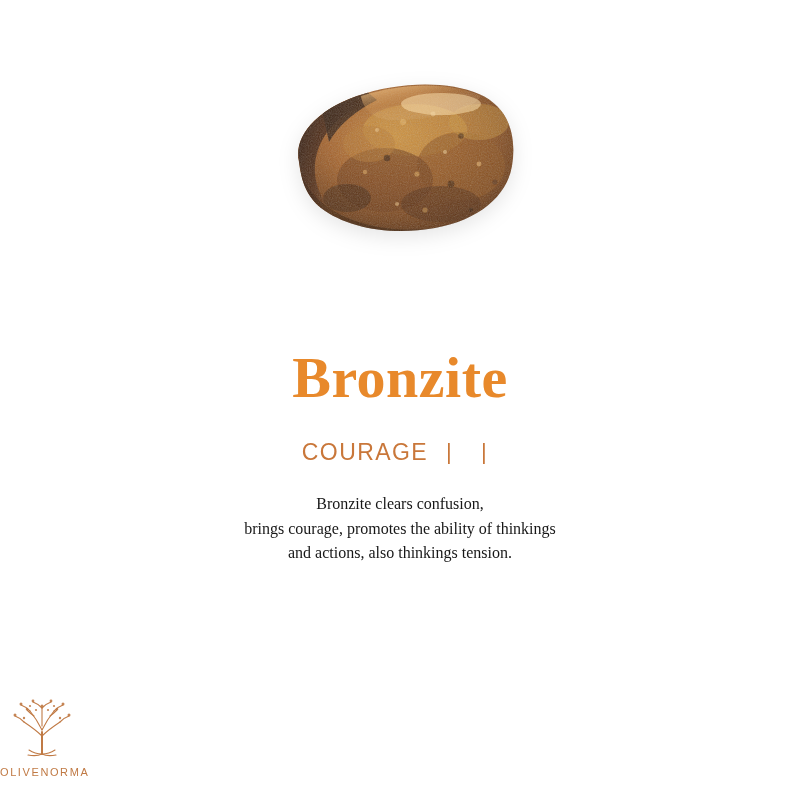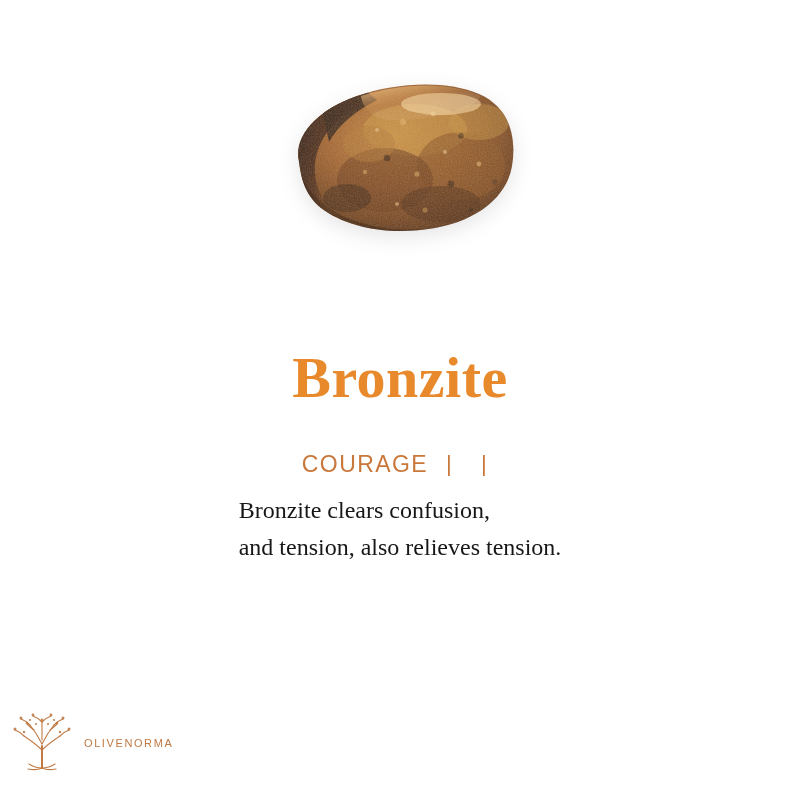--- a/index.html
+++ b/index.html
@@ -53,60 +53,62 @@
     font-weight: 700;
     letter-spacing: 0.5px;
     color: #e8892b;
     margin-top: 18px;
     line-height: 1.05;
     text-align: center;
   }
 
   
   .keywords {
-    margin-top: 42px;
+    margin-top: 30px;
     font-family: "Liberation Sans", sans-serif;
     font-size: 23px;
     letter-spacing: 1.4px;
     color: #c9773a;
     display: flex;
     align-items: center;
     justify-content: center;
     gap: 0;
   }
   .keywords .kw {
     padding: 0 4px;
   }
   .keywords .sep {
     color: #c9773a;
     padding: 0 14px;
     font-size: 22px;
   }
 
   
   .description {
-    margin-top: 14px;
+    margin-top: 26px;
     font-family: "Liberation Serif", serif;
-    font-size: 24px;
+    font-size: 16px;
     line-height: 1.55;
     color: #171717;
+    text-align: center;
     max-width: 650px;
   }
   .description .line {
     display: block;
   }
 
   
   .logo-area {
     position: absolute;
     left: 0;
     right: 0;
     bottom: 22px;
     display: flex;
-    align-items: center;
+    flex-direction: column;
+    align-items: flex-start;
   }
   .logo-mark {
     width: 84px;
     height: 72px;
     display: block;
   }
   .logo-text {
     margin-top: 2px;
     font-family: "Liberation Sans", sans-serif;
     font-size: 11px;
@@ -199,21 +201,22 @@
   <div class="title">Bronzite</div>
 
   <div class="keywords">
     <span class="kw">COURAGE</span>
     <span class="sep">|</span>
     <span class="sep">|</span>
   </div>
 
   <div class="description">
     <span class="line">Bronzite clears confusion,</span>
-    <span class="line">and tension, also relieves tension.</span>
+    <span class="line">brings courage, promotes the ability of thinkings</span>
+    <span class="line">and actions, also thinkings tension.</span>
   </div>
 
   <div class="logo-area">
     <svg class="logo-mark" viewBox="0 0 84 72" aria-hidden="true">
       <g stroke="#c07a45" fill="none" stroke-width="1.1" stroke-linecap="round">
 
         <path d="M42 62 L42 40" stroke-width="2"></path>
         <path d="M42 62 C36 62, 32 60, 29 58"></path>
         <path d="M42 62 C48 62, 52 60, 55 58"></path>
 

